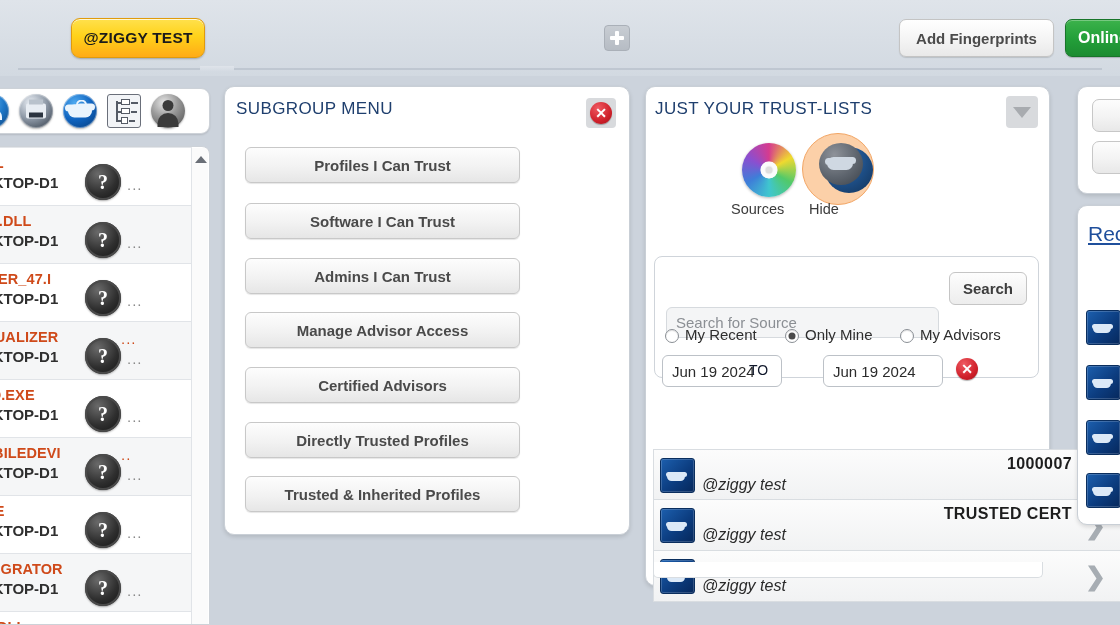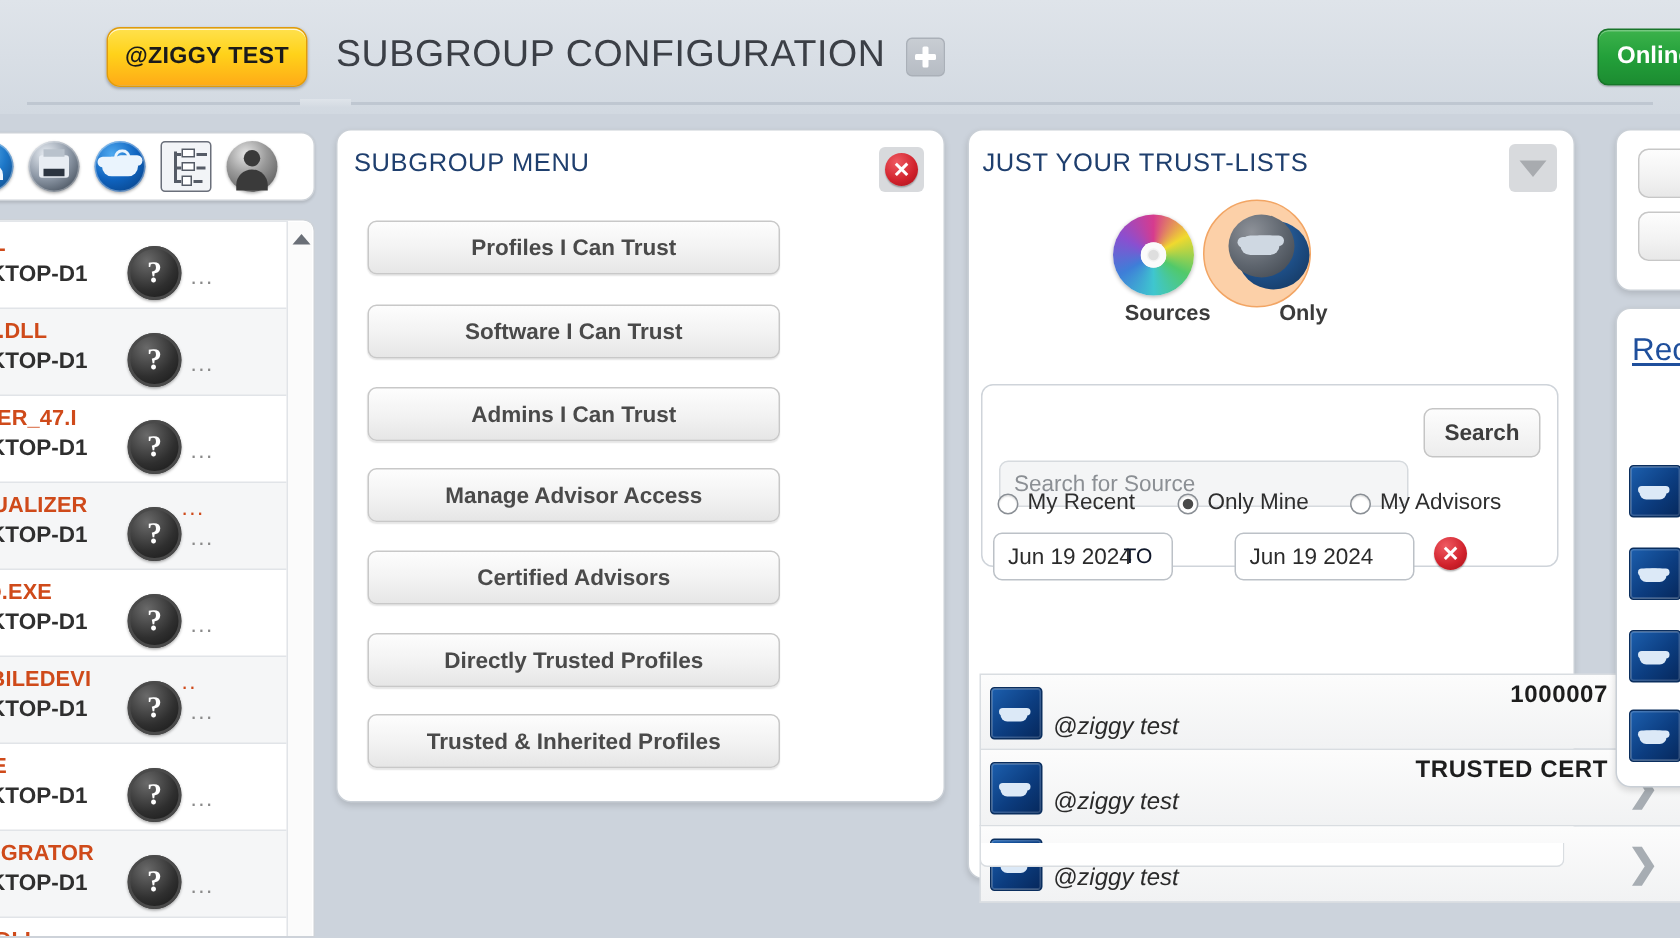--- a/index.html
+++ b/index.html
@@ -271,21 +271,21 @@
     border-radius: 6px;
     background: linear-gradient(to bottom,#fdfdfd 0%, #f2f2f2 55%, #e6e6e6 100%);
     border: 1px solid #c8c8c8;
     box-shadow: 0 1px 1px rgba(0,0,0,.1);
     display:flex; align-items:center; justify-content:center;
     font-weight:bold; font-size:15px; color:#4a4a4a;
   }
 
   
   .tl-icon-col {
-    position:absolute; width: 76px; text-align:right;font-weight:bold;
+    position:absolute; width: 76px; text-align:left;
   }
   .tl-icon-label {
     margin-top: 4px; font-size: 14.5px; color:#3b3b3b;
   }
   #sources-icon-col { left: 731px; top: 143px; }
   #apps-icon-col { left: 809px; top: 143px; }
   .disc {
     width: 54px; height: 54px; border-radius: 50%; margin: 0 auto;
     background: conic-gradient(#d63b8e, #f0d92f, #51c96a, #3fc6cf, #3e7ed8, #8a4fd0, #d63b8e);
     box-shadow: 0 1px 3px rgba(0,0,0,.3);
@@ -457,26 +457,26 @@
 </style>
 </head>
 <body>
 
 <div id="header">
   <div id="header-rule"></div>
   <div id="hdr-rule-gap"></div>
 
   <div class="ziggy-badge">@ZIGGY TEST</div>
 
-  <div id="page-title">SUBGROUP CONFIGURATION</div>
 
   <div class="gray-sq-btn" id="add-plus">
     <span class="plus-glyph"></span>
   </div>
 
+  <div class="hdr-btn" id="add-fingerprints-btn">Add Fingerprints</div>
   <div id="online-btn">Online</div>
 </div>
 
 <div id="left-toolbar">
   <div class="tb-icon" id="ico-people">
     <span class="people-mark">
       <span class="pm4"></span>
     </span>
   </div>
   <div class="tb-icon" id="ico-device">
@@ -599,21 +599,21 @@
   <div class="tl-icon-label">Sources</div>
 </div>
 
 <div id="apps-highlight"></div>
 <div class="tl-icon-col" id="apps-icon-col">
   <div class="app-blob">
     <span class="bk"></span>
       <span class="fr"></span>
       <span class="cl"></span>
   </div>
-  <div class="tl-icon-label">Only</div>
+  <div class="tl-icon-label">Hide</div>
 </div>
 
 <div id="search-box"></div>
 <div id="search-input">Search for Source</div>
 <div id="search-btn">Search</div>
 
 <div class="radio-opt" id="radio-my-recent">
   <span class="radio-dot"></span>
   <span>My Recent</span>
 </div>

